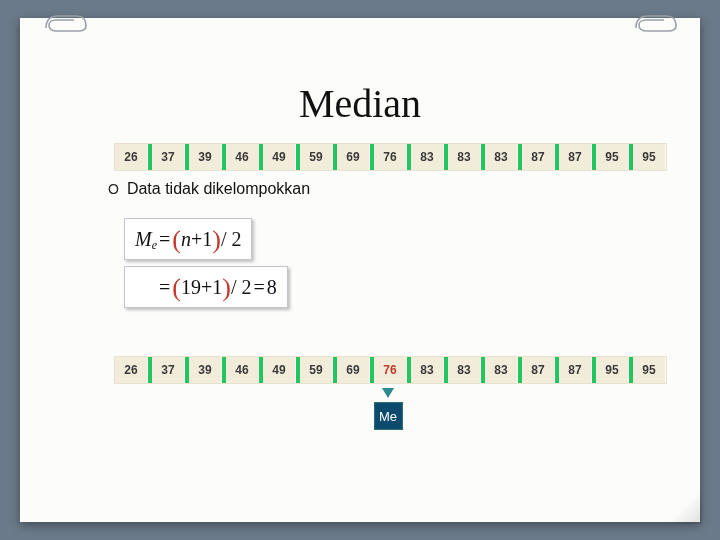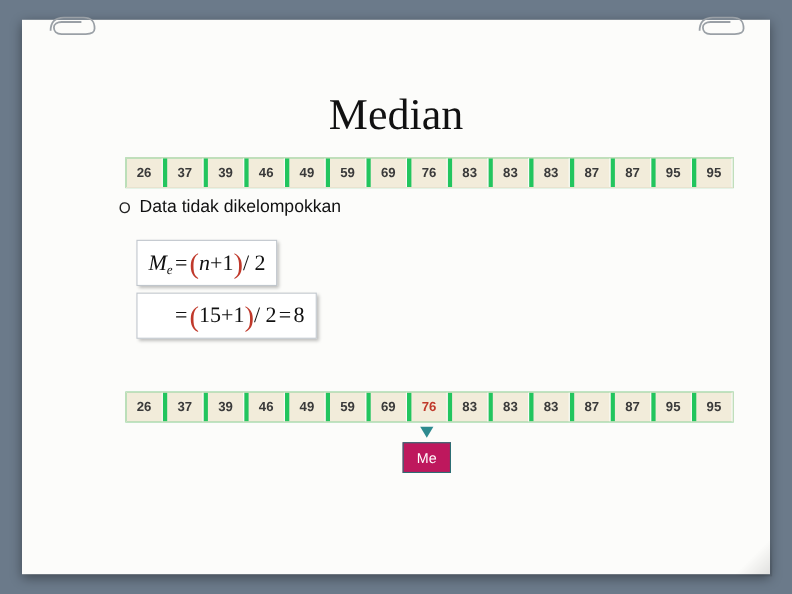--- a/index.html
+++ b/index.html
@@ -105,22 +105,22 @@
     align-items: center;
   }
   .me-indicator .arrow {
     width: 0; height: 0;
     border-left: 6px solid transparent;
     border-right: 6px solid transparent;
     border-top: 10px solid #2e8a8f;
   }
   .me-indicator .box {
     margin-top: 4px;
-    width: 44px; height: 28px;
-    background: #be185d;
+    width: 29px; height: 28px;
+    background: #0c4a6e;
     border: 1px solid #2c6e74;
     display: flex;
     align-items: center;
     justify-content: center;
     color: #fff;
     font-size: 13px;
   }
   .corner-shadow {
     position: absolute;
     right: -2px; bottom: -2px;
@@ -178,21 +178,21 @@
       <span>n</span>
       <span class="num">+1</span>
       <span class="paren">)</span>
       <span class="num">/ 2</span>
   </div>
 
   <div class="formula f2">
     <span style="visibility:hidden"><span>M</span><span class="sub">e</span></span>
     <span class="eq">=</span>
     <span class="paren">(</span>
-      <span class="num">15</span>
+      <span class="num">19</span>
       <span class="num">+1</span>
       <span class="paren">)</span>
       <span class="num">/ 2</span>
     <span class="eq">=</span>
     <span class="num">8</span>
   </div>
 
   <div class="data-strip bottom">
       <div class="cell">26</div>
       <div class="cell">37</div>

